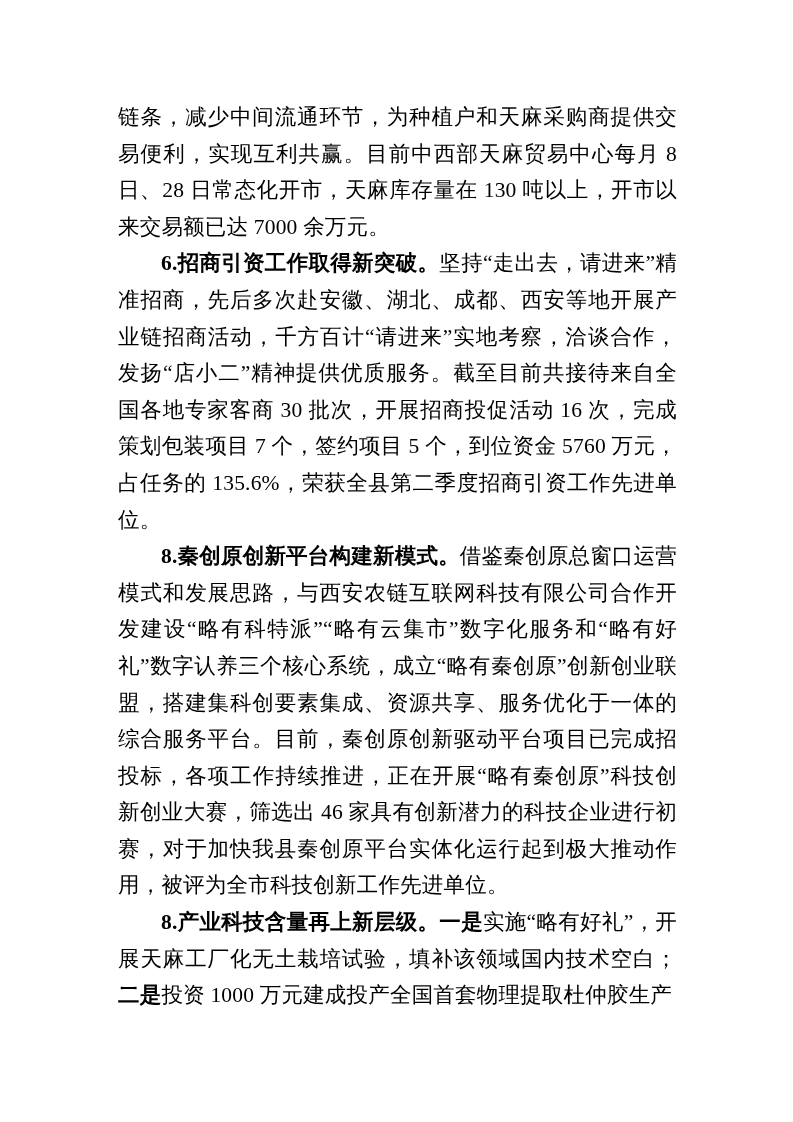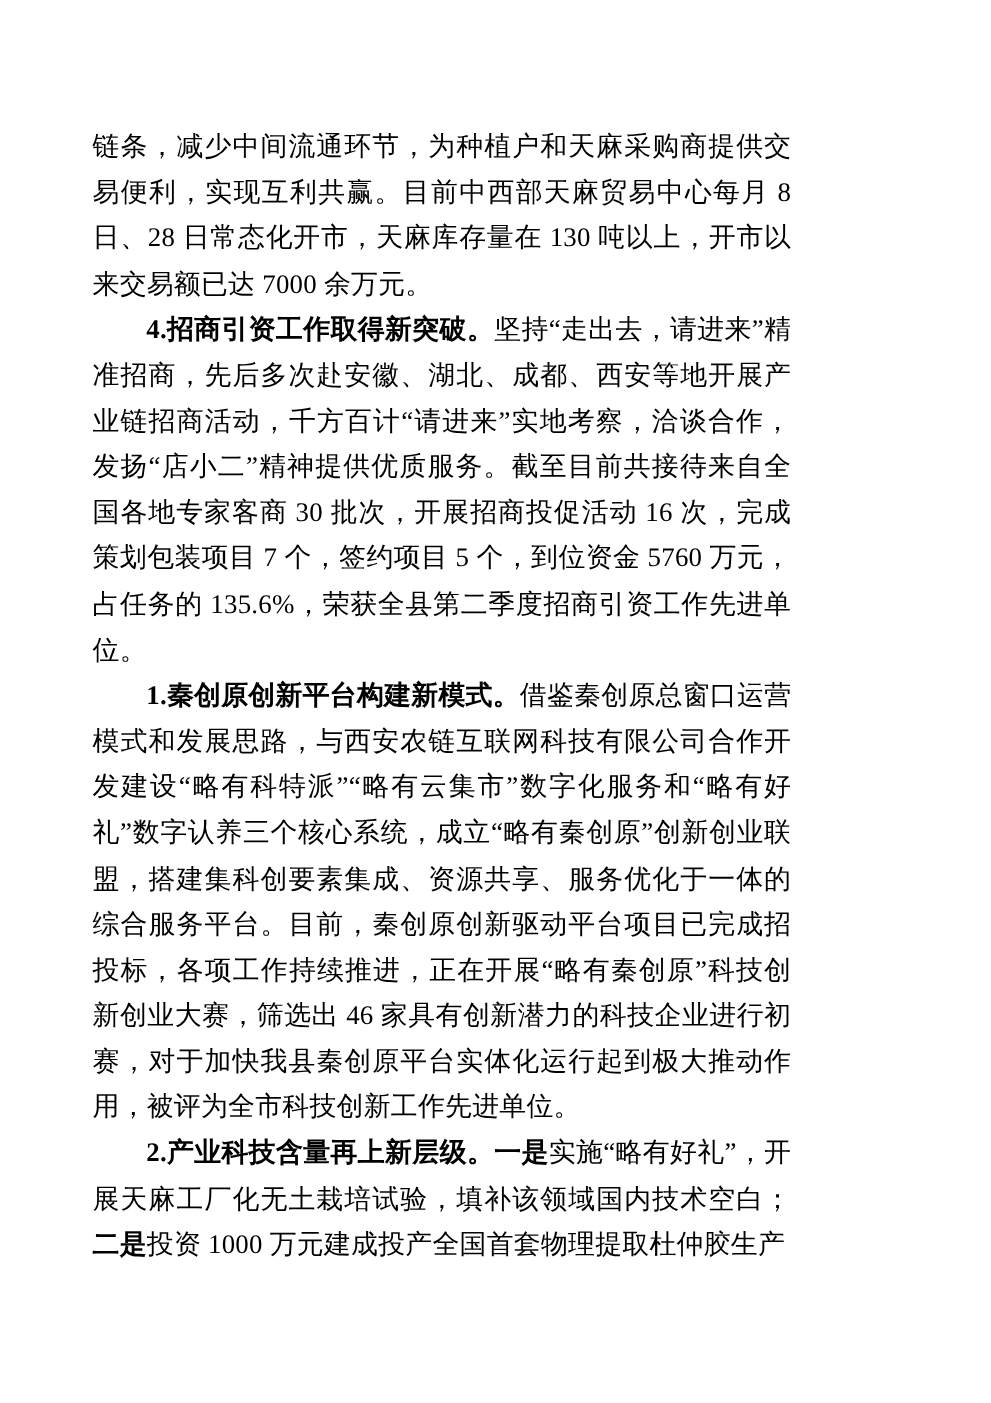--- a/index.html
+++ b/index.html
@@ -6,21 +6,21 @@
     margin: 0;
     padding: 0;
     background: #ffffff;
   }
   .page {
     position: relative;
     width: 793px;
     height: 1122px;
     box-sizing: border-box;
     background: #ffffff;
-    padding: 99px 116px 0 74px;
+    padding: 99px 116px 0 118px;
     overflow: hidden;
   }
   .doc-body {
     width: 559px;
     color: #000000;
     font-family: "Liberation Serif", "DejaVu Serif", serif;
     font-size: 21.5px;
     line-height: 36.6px;
     text-align: justify;
     letter-spacing: 0.2px;
@@ -37,20 +37,20 @@
   }
 </style>
 </head>
 <body>
 
 <div class="page">
   <div class="doc-body">
 
     <p class="para"><span>链条，减少中间流通环节，为种植户和天麻采购商提供交易便利，实现互利共赢。目前中西部天麻贸易中心每月 8 日、28 日常态化开市，天麻库存量在 130 吨以上，开市以来交易额已达 7000 余万元。</span></p>
 
-    <p class="para indent"><span class="run-bold">4.招商引资工作取得新突破。</span><span>坚持“走出去，请进来”精准招商，先后多次赴安徽、湖北、成都、西安等地开展产业链招商活动，千方百计“请进来”实地考察，洽谈合作，发扬“店小二”精神提供优质服务。截至目前共接待来自全国各地专家客商 30 批次，开展招商投促活动 16 次，完成策划包装项目 7 个，签约项目 5 个，到位资金 5760 万元，占任务的 135.6%，荣获全县第二季度招商引资工作先进单位。</span></p>
+    <p class="para indent"><span class="run-bold">6.招商引资工作取得新突破。</span><span>坚持“走出去，请进来”精准招商，先后多次赴安徽、湖北、成都、西安等地开展产业链招商活动，千方百计“请进来”实地考察，洽谈合作，发扬“店小二”精神提供优质服务。截至目前共接待来自全国各地专家客商 30 批次，开展招商投促活动 16 次，完成策划包装项目 7 个，签约项目 5 个，到位资金 5760 万元，占任务的 135.6%，荣获全县第二季度招商引资工作先进单位。</span></p>
 
-    <p class="para indent"><span class="run-bold">1.秦创原创新平台构建新模式。</span><span>借鉴秦创原总窗口运营模式和发展思路，与西安农链互联网科技有限公司合作开发建设“略有科特派”“略有云集市”数字化服务和“略有好礼”数字认养三个核心系统，成立“略有秦创原”创新创业联盟，搭建集科创要素集成、资源共享、服务优化于一体的综合服务平台。目前，秦创原创新驱动平台项目已完成招投标，各项工作持续推进，正在开展“略有秦创原”科技创新创业大赛，筛选出 46 家具有创新潜力的科技企业进行初赛，对于加快我县秦创原平台实体化运行起到极大推动作用，被评为全市科技创新工作先进单位。</span></p>
+    <p class="para indent"><span class="run-bold">8.秦创原创新平台构建新模式。</span><span>借鉴秦创原总窗口运营模式和发展思路，与西安农链互联网科技有限公司合作开发建设“略有科特派”“略有云集市”数字化服务和“略有好礼”数字认养三个核心系统，成立“略有秦创原”创新创业联盟，搭建集科创要素集成、资源共享、服务优化于一体的综合服务平台。目前，秦创原创新驱动平台项目已完成招投标，各项工作持续推进，正在开展“略有秦创原”科技创新创业大赛，筛选出 46 家具有创新潜力的科技企业进行初赛，对于加快我县秦创原平台实体化运行起到极大推动作用，被评为全市科技创新工作先进单位。</span></p>
 
-    <p class="para indent"><span class="run-bold">2.产业科技含量再上新层级。一是</span><span>实施“略有好礼”，开展天麻工厂化无土栽培试验，填补该领域国内技术空白；</span><span class="run-bold">二是</span><span>投资 1000 万元建成投产全国首套物理提取杜仲胶生产</span></p>
+    <p class="para indent"><span class="run-bold">8.产业科技含量再上新层级。一是</span><span>实施“略有好礼”，开展天麻工厂化无土栽培试验，填补该领域国内技术空白；</span><span class="run-bold">二是</span><span>投资 1000 万元建成投产全国首套物理提取杜仲胶生产</span></p>
 
   </div>
 </div>
 
 </body></html>

